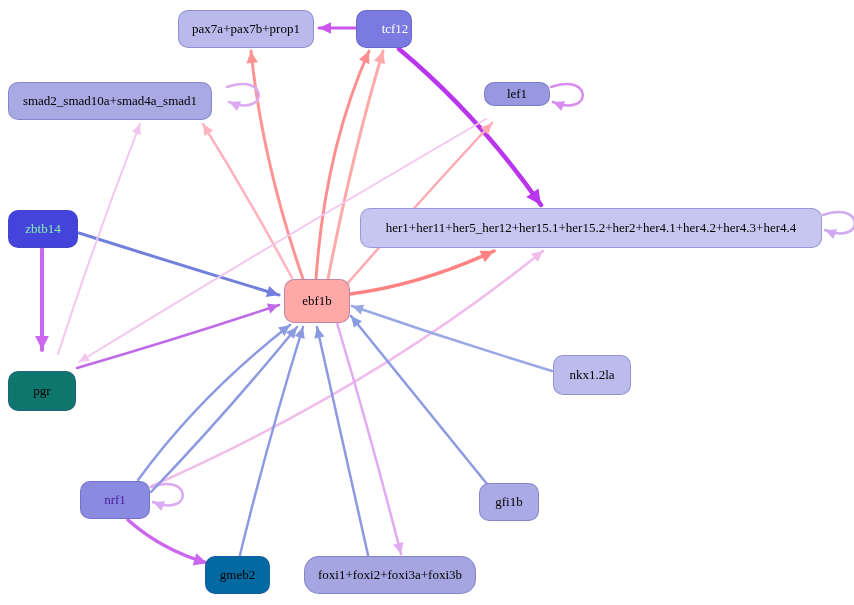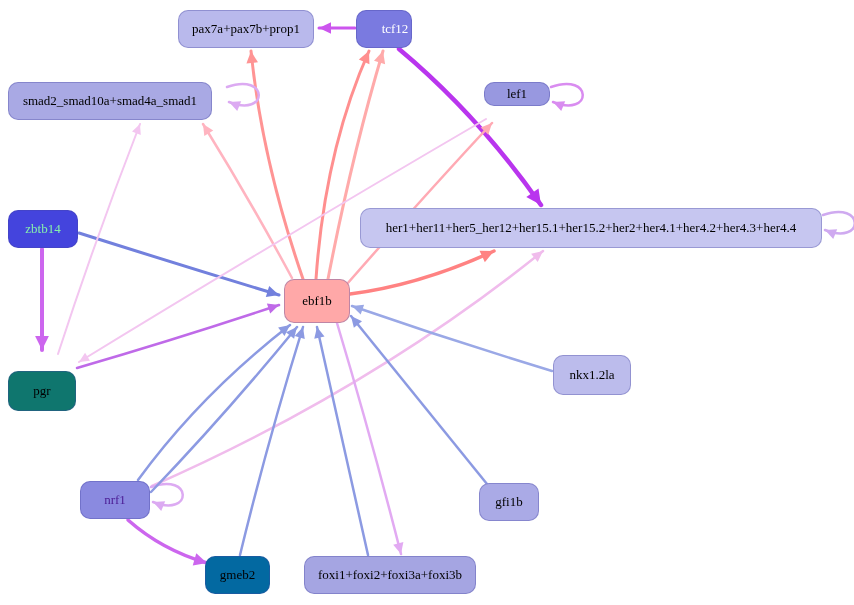--- a/index.html
+++ b/index.html
@@ -120,17 +120,17 @@
       </div>
       <div class="node" style="left: 80px; top: 481px; width: 70px; height: 38px; background: rgb(138, 138, 224); color: #4c1d95;">
         <span>nrf1</span>
       </div>
       <div class="node" style="left: 479px; top: 483px; width: 60px; height: 38px; background: rgb(170, 170, 230); color: rgb(0, 0, 0);">
         <span>gfi1b</span>
       </div>
       <div class="node" style="left: 205px; top: 556px; width: 65px; height: 38px; background: #0369a1; color: rgb(0, 0, 0);">
         <span>gmeb2</span>
       </div>
-      <div class="node" style="left: 304px; top: 556px; width: 172px; height: 38px; background: rgb(165, 165, 226); color: rgb(0, 0, 0);">
+      <div class="node" style="left: 304px; top: 556px; width: 172px; height: 38px; background: rgb(165, 165, 226); color: rgb(0, 0, 0); border-radius: 15px;">
         <span>foxi1+foxi2+foxi3a+foxi3b</span>
       </div>
     </div>
 </div>
 
 </body></html>

